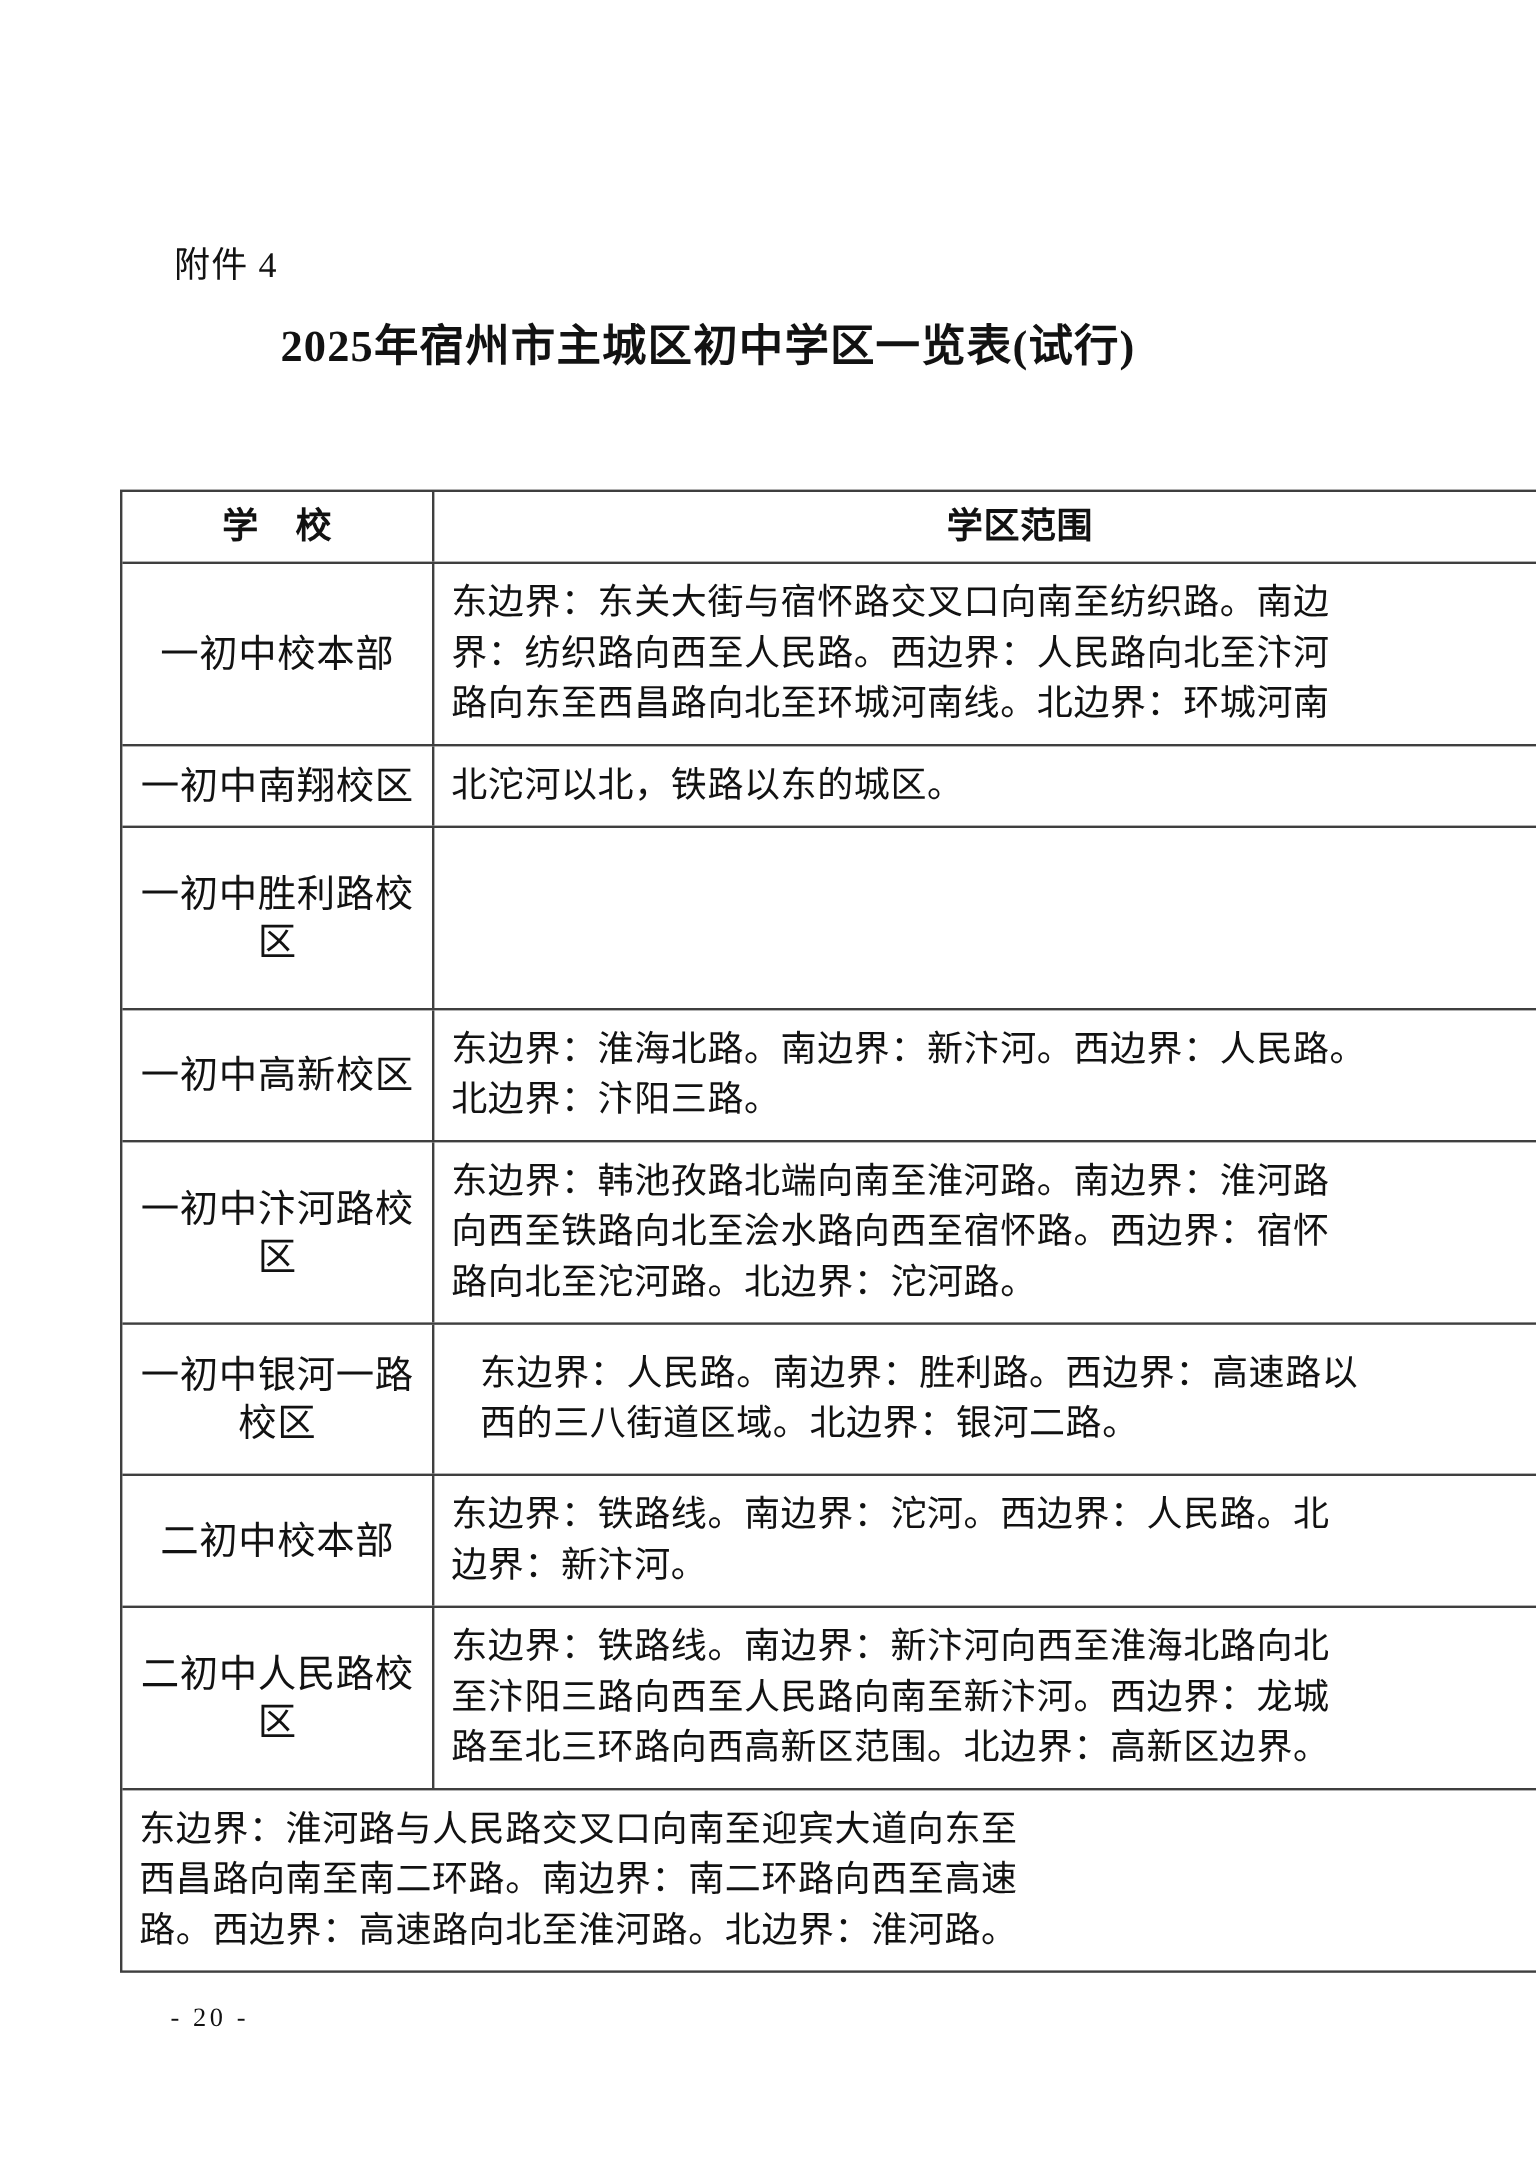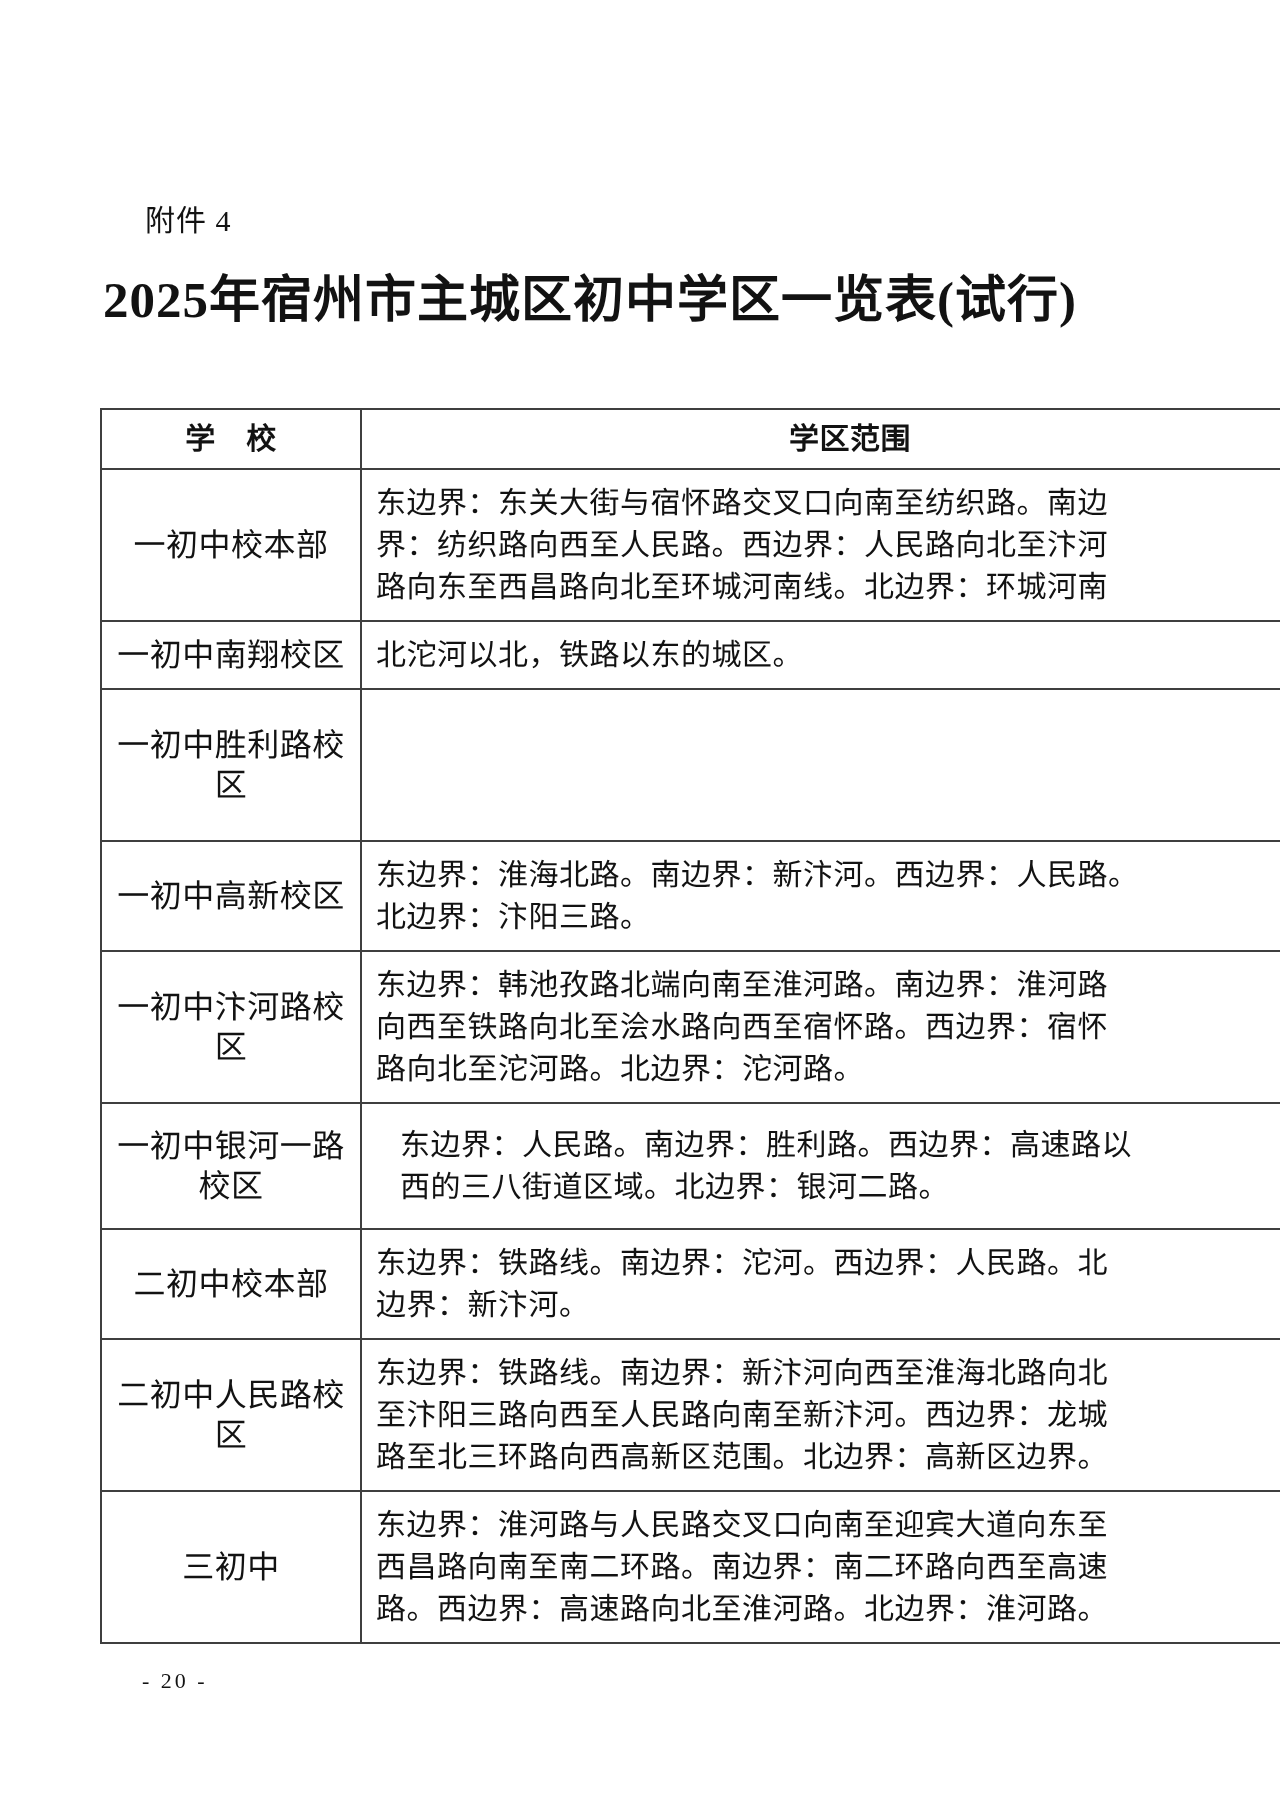--- a/index.html
+++ b/index.html
@@ -20,21 +20,21 @@
     top: 196px;
     font-size: 30px;
     letter-spacing: 1px;
   }
   .doc-title {
     position: absolute;
     left: 100px;
     top: 258px;
     width: 980px;
     text-align: center;
-    font-size: 51px;
+    font-size: 37px;
     font-weight: bold;
     letter-spacing: 1px;
   }
   .school-table {
     position: absolute;
     left: 100px;
     top: 408px;
     width: 1240px;
     border: 2px solid #3f3f3f;
     box-sizing: border-box;
@@ -177,21 +177,20 @@
   <div class="t-row row-h3">
     <div class="c-school">二初中人民路校区</div>
     <div class="c-range">
       <span class="range-text">东边界：铁路线。南边界：新汴河向西至淮海北路向北
 至汴阳三路向西至人民路向南至新汴河。西边界：龙城
 路至北三环路向西高新区范围。北边界：高新区边界。</span>
     </div>
   </div>
 
   <div class="t-row row-h3">
-    <div class="c-school">三初中</div>
     <div class="c-range">
       <span class="range-text">东边界：淮河路与人民路交叉口向南至迎宾大道向东至
 西昌路向南至南二环路。南边界：南二环路向西至高速
 路。西边界：高速路向北至淮河路。北边界：淮河路。</span>
     </div>
   </div>
 
 </div>
 
 <div class="page-number">- 20 -</div>

